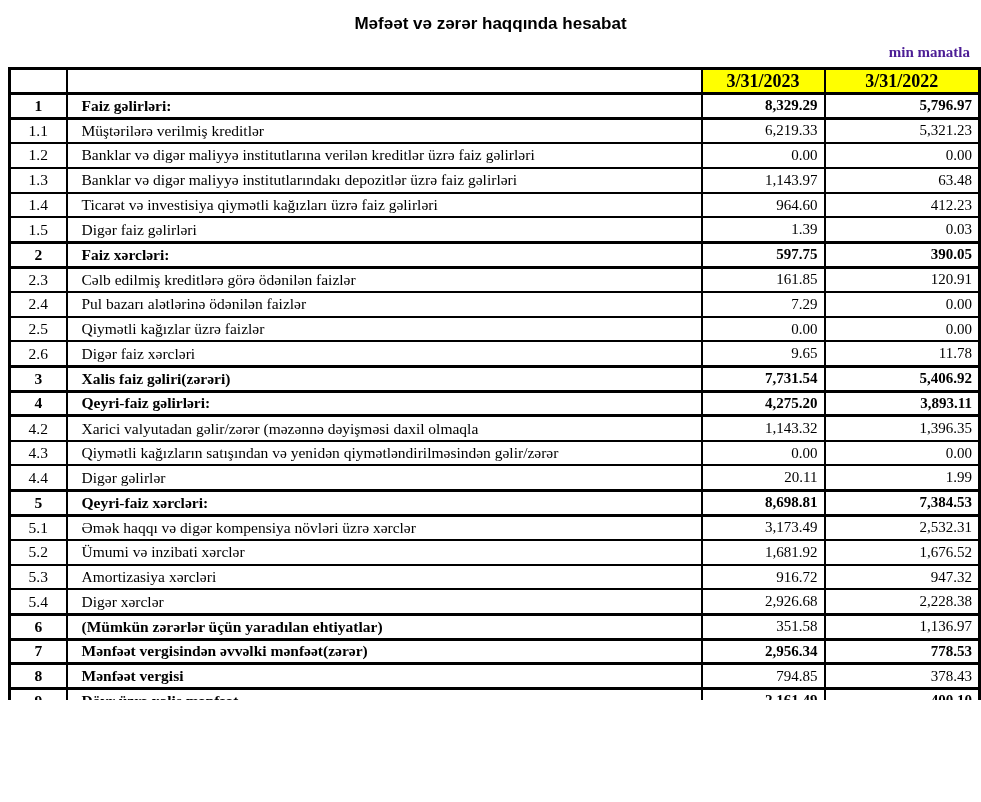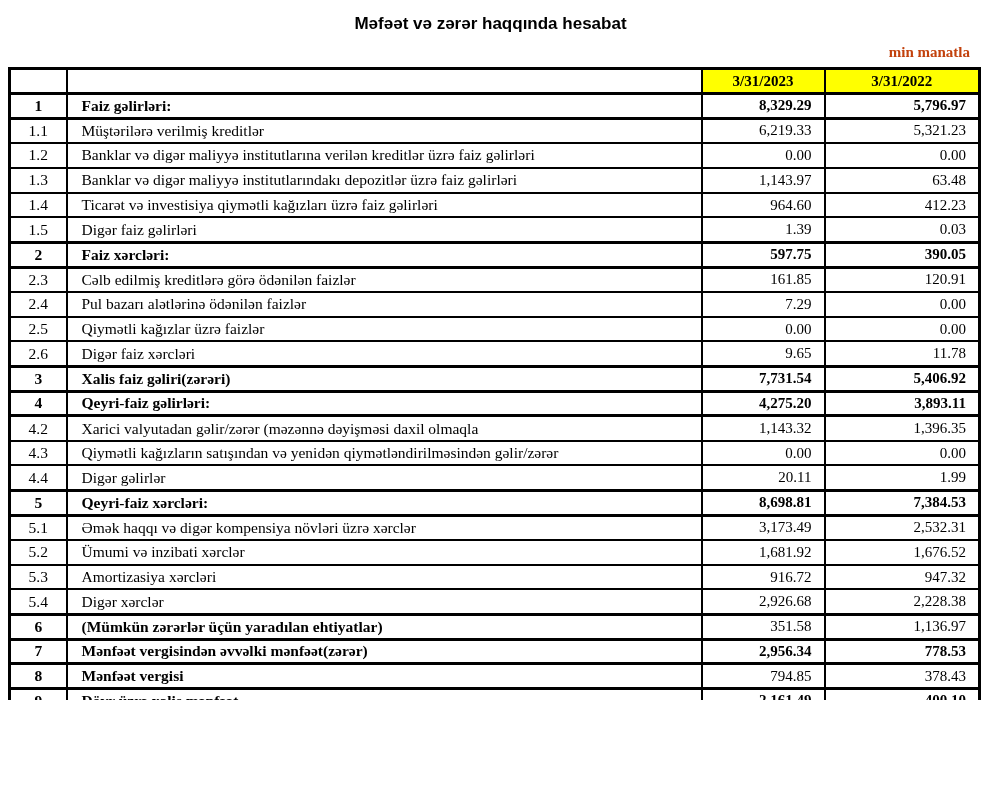--- a/index.html
+++ b/index.html
@@ -25,21 +25,21 @@
     font-size: 17px;
     color: #000;
     margin: 0;
   }
   .unit-note {
     position: absolute;
     top: 44px; right: 11px;
     font-family: "Liberation Serif", serif;
     font-weight: bold;
     font-size: 15px;
-    color: #c2410c;
+    color: #4c1d95;
   }
   table.pnl {
     position: absolute;
     top: 67px; left: 8px;
     width: 970px;
     border-collapse: collapse;
     table-layout: fixed;
     border: 3px solid #000;
     border-bottom-width: 4px;
   }
@@ -53,27 +53,27 @@
     font-size: 15.5px;
     color: #000;
     overflow: hidden;
     white-space: nowrap;
     vertical-align: middle;
   }
   .pnl thead tr { height: 25px; }
   .pnl thead th.year-col {
     font-weight: bold;
     text-align: center;
-    font-size: 15px;
+    font-size: 18px;
     margin-top: 9px;
   }
   .pnl tbody tr { height: 24.8px; }
   td.c-no { text-align: center; }
   td.c-label { text-align: left; padding-left: 14px; }
-  td.c-val { text-align: right; padding-right: 12px; font-size: 15px; }
+  td.c-val { text-align: right; padding-right: 6px; font-size: 15px; }
   tr.section td { font-weight: bold; }
   tr.section td, tr.section-light td {
     border-top-width: 3px;
     border-bottom-width: 3px;
   }
   tr.section-light td.c-no,
   tr.section-light td.c-label { font-weight: bold; }
 </style>
 </head>
 <body>

